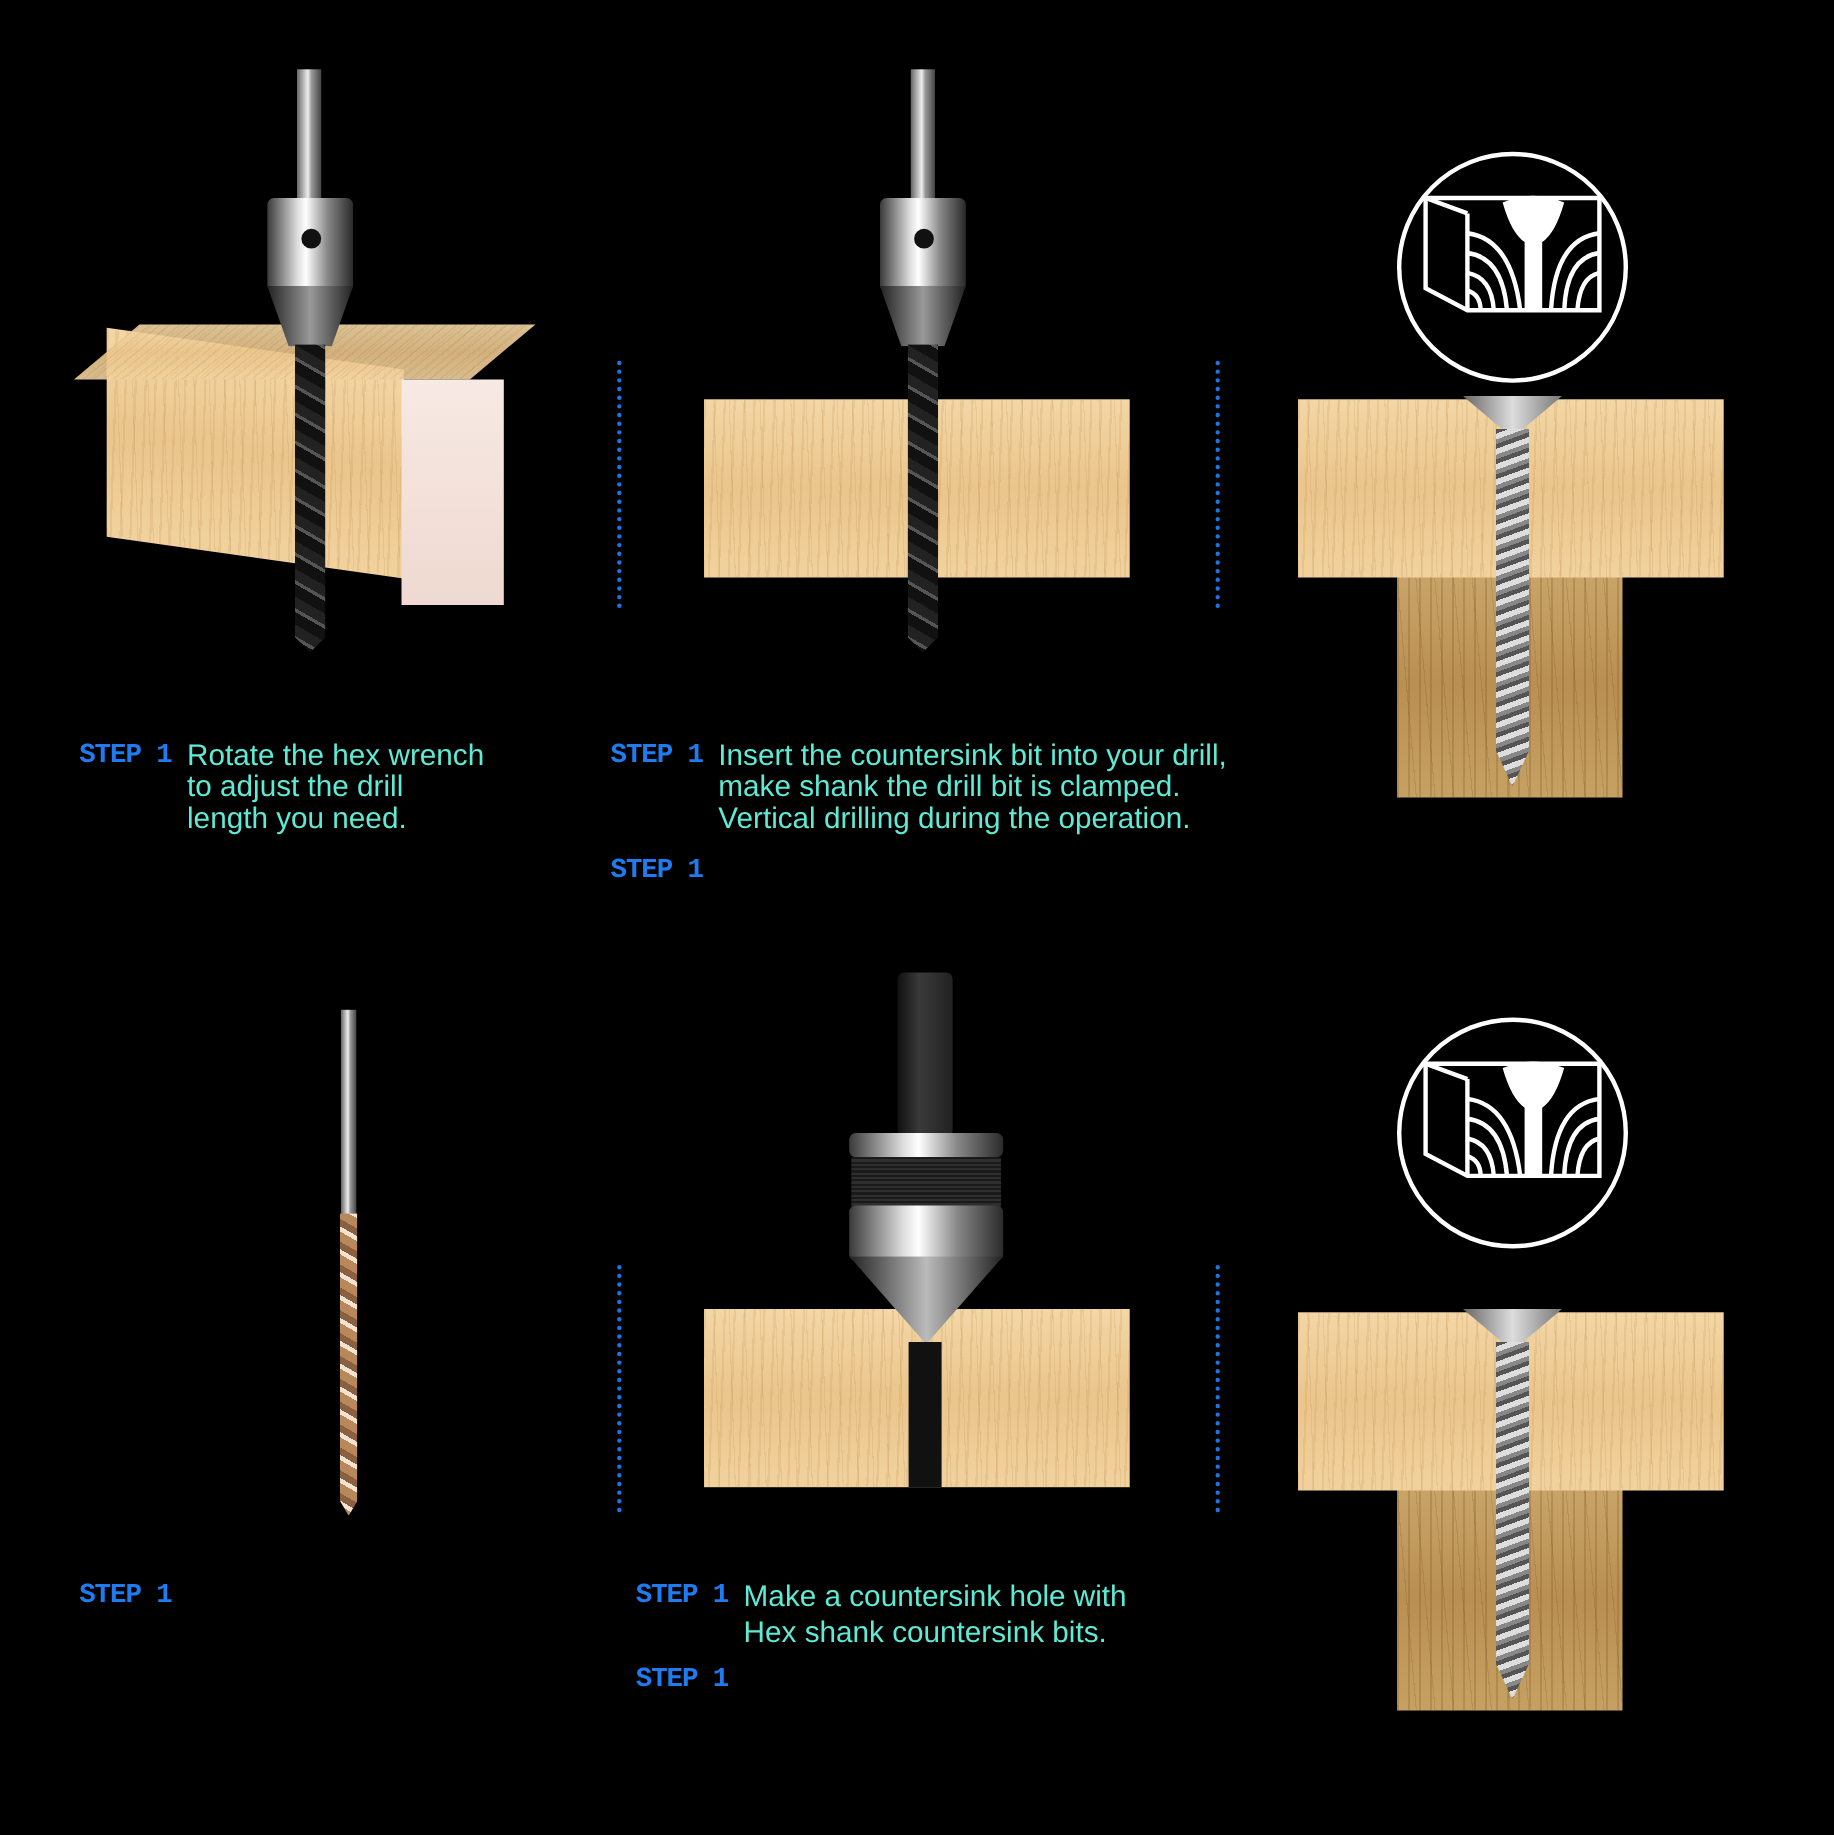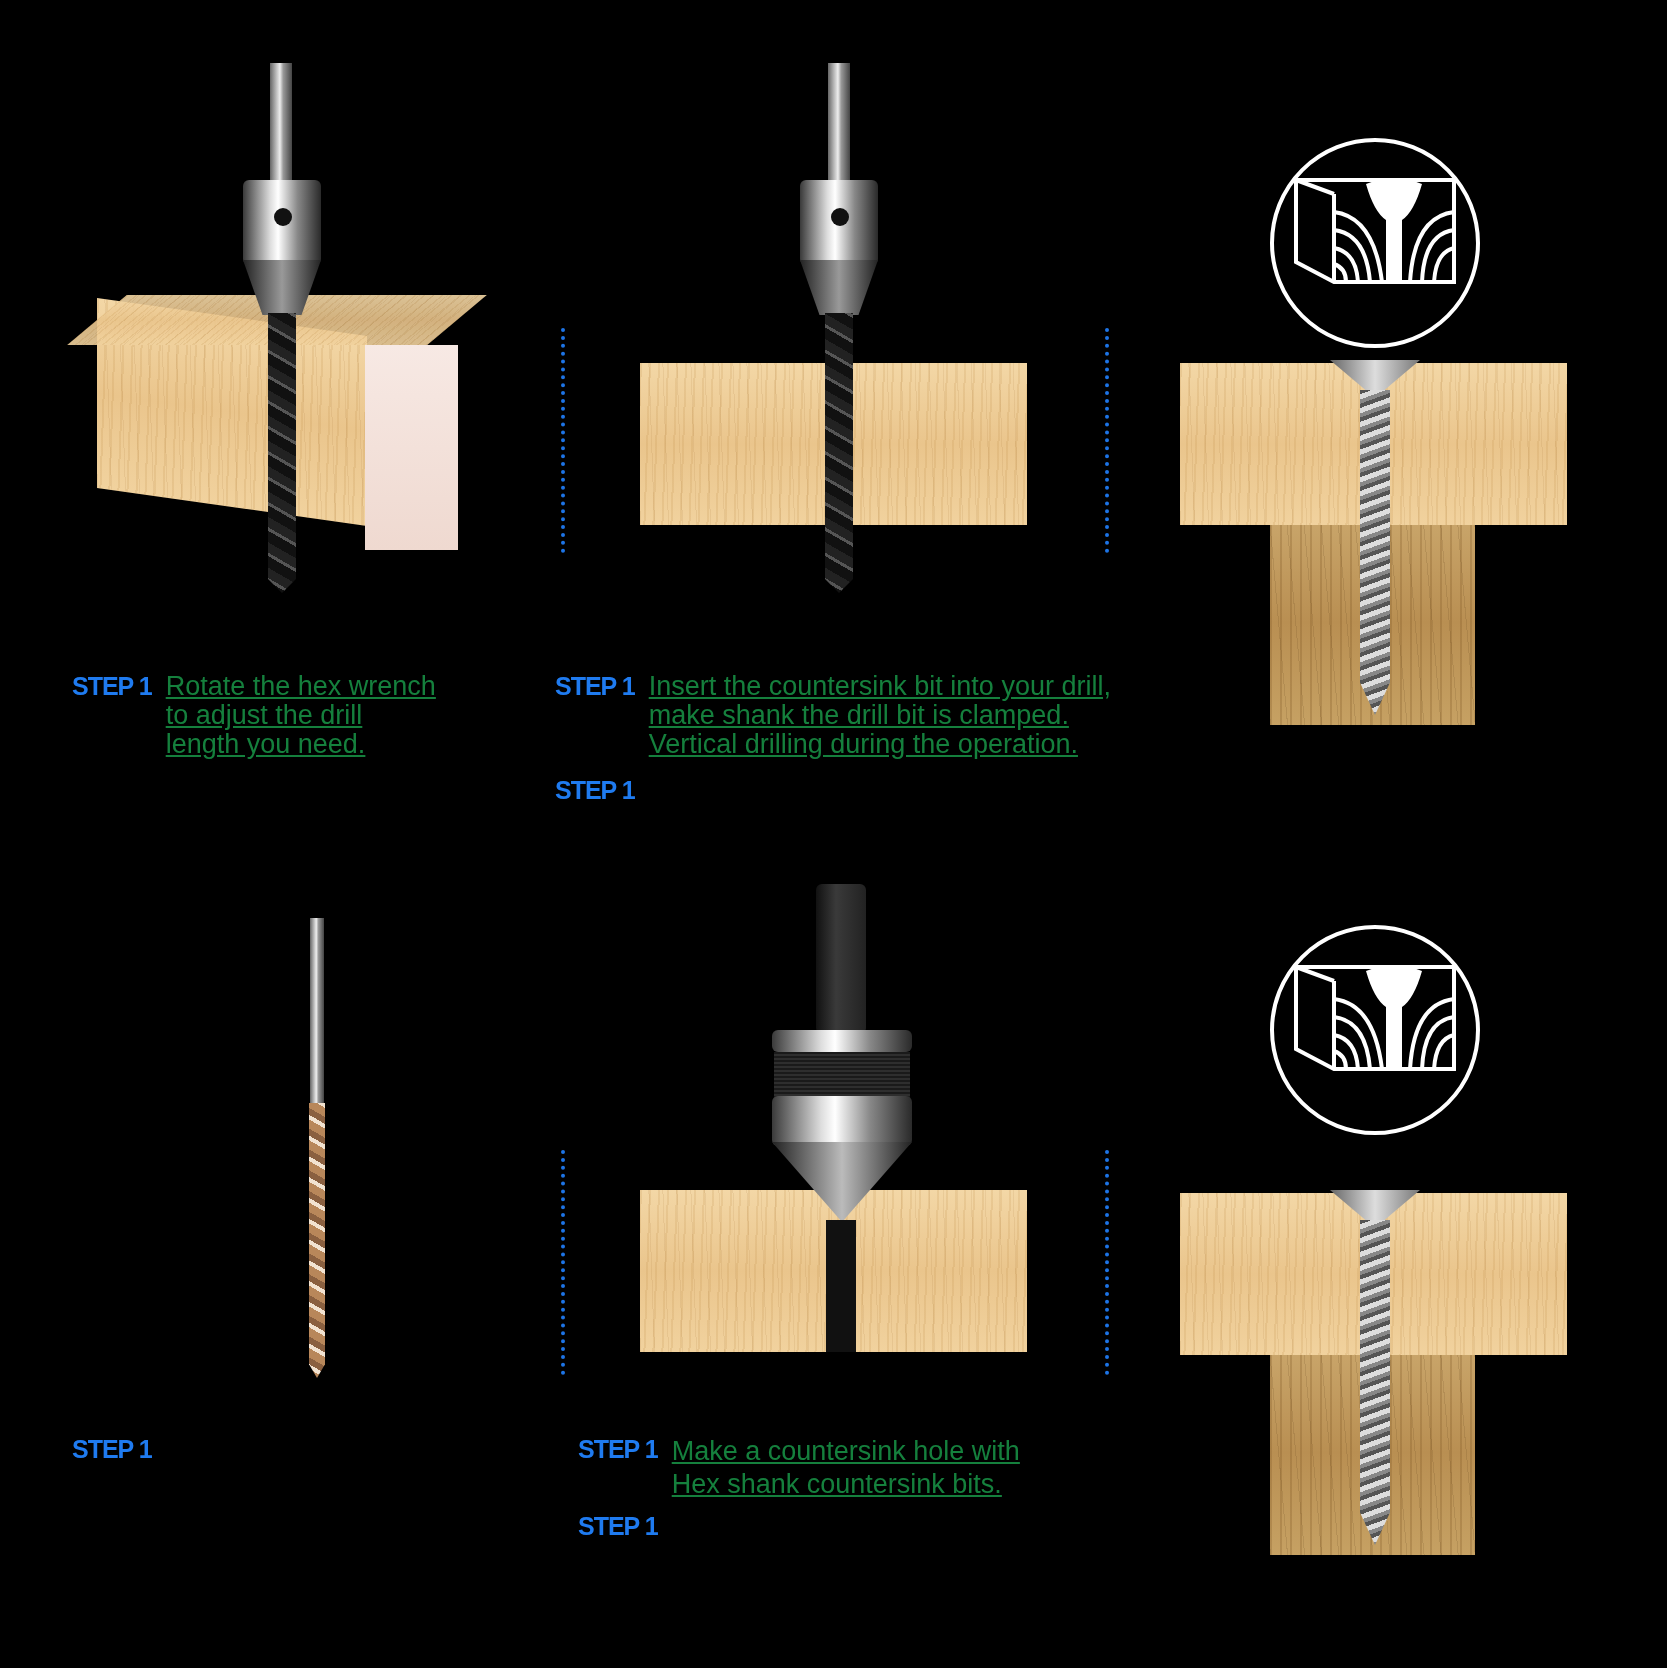--- a/index.html
+++ b/index.html
@@ -8,22 +8,22 @@
   .wood{background:
       repeating-linear-gradient(92deg, rgba(190,140,70,0.18) 0 2px, rgba(0,0,0,0) 2px 9px),
       repeating-linear-gradient(88deg, rgba(160,110,50,0.12) 0 1px, rgba(0,0,0,0) 1px 14px),
       linear-gradient(180deg,#f3d7a6,#eac58c 50%,#f1d29e);}
   .wood-dark{background:
       repeating-linear-gradient(90deg, rgba(120,80,30,0.25) 0 2px, rgba(0,0,0,0) 2px 10px),
       repeating-linear-gradient(85deg, rgba(90,60,20,0.15) 0 1px, rgba(0,0,0,0) 1px 17px),
       linear-gradient(180deg,#c9a56a,#b98f52 50%,#c6a163);}
   .divider{width:0;border-left:4px dotted #1d74e6;}
   .step{position:absolute;display:flex;gap:14px;font-size:27px;line-height:29px;}
-  .step .lbl{color:#1f7bf0;font-weight:900;font-family:Liberation Sans, sans-serif;font-size:25px;letter-spacing:-1px;white-space:nowrap;line-height:29px;}
-  .step .txt{color:#15803d;white-space:pre-line;text-decoration:underline;}
+  .step .lbl{color:#1f7bf0;font-weight:900;font-family:Liberation Mono, monospace;font-size:25px;letter-spacing:-1px;white-space:nowrap;line-height:29px;}
+  .step .txt{color:#5eead4;white-space:pre-line;}
   .icon-circle{border:4px solid #fff;border-radius:50%;box-sizing:border-box;}
   .shank{background:linear-gradient(90deg,#666,#eee 45%,#999 60%,#444);}
   .collar{background:linear-gradient(90deg,#3a3a3a,#ddd 35%,#fff 45%,#888 70%,#2a2a2a);border-radius:6px;}
   .bit{background:repeating-linear-gradient(30deg,#111 0 10px,#555 10px 13px,#222 13px 22px);}
 </style>
 </head>
 <body>
 
 <div class="abs" style="left:90px;top:55px;width:400px;height:580px;">
   <div class="abs wood" style="left:7px;top:262px;width:270px;height:190px;transform:skewY(8deg);"></div>

